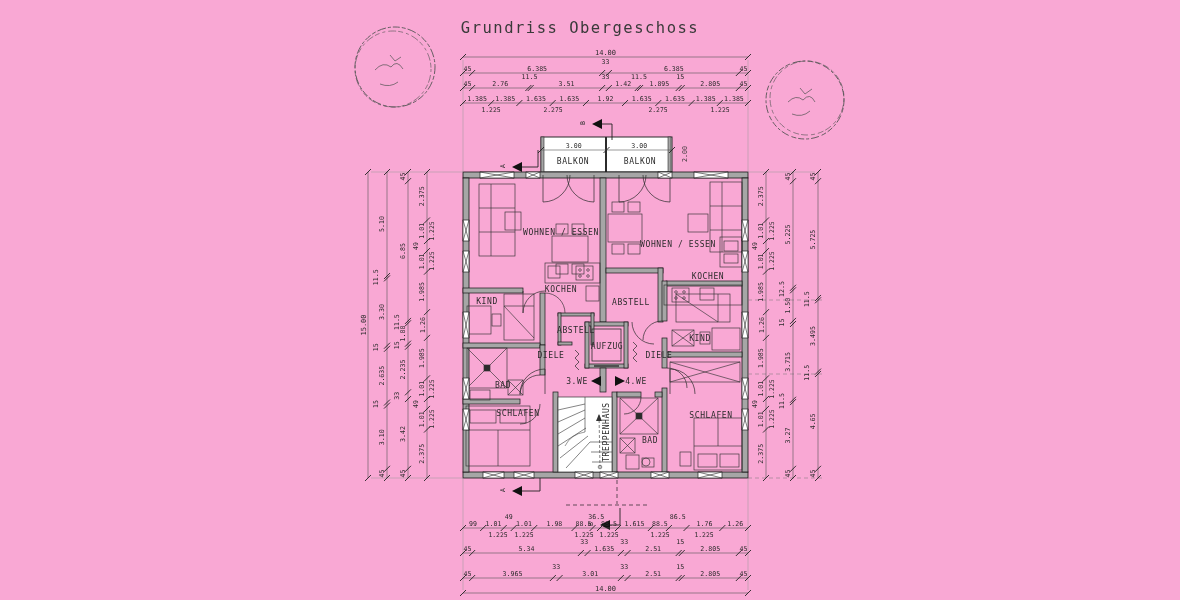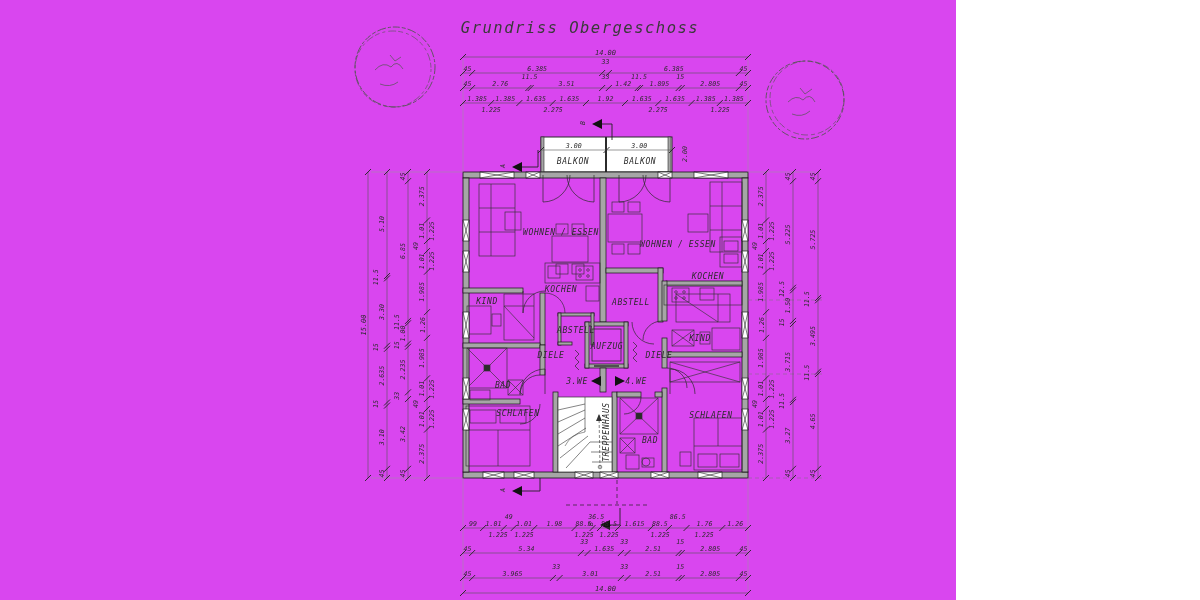--- a/index.html
+++ b/index.html
@@ -1,17 +1,17 @@
 <!DOCTYPE html>
 <html><head>
 <meta charset="utf-8">
 <style>
   html,body{margin:0;padding:0;background:#fff;}
-  #stage{position:relative;width:956px;height:600px;background:#d946ef;overflow:hidden;
-         font-family:"DejaVu Sans Mono","Liberation Mono",monospace;font-style:italic;}
+  #stage{position:relative;width:1180px;height:600px;background:#f9a8d4;overflow:hidden;
+         font-family:"DejaVu Sans Mono","Liberation Mono",monospace;}
   svg text{font-family:"DejaVu Sans Mono","Liberation Mono",monospace;fill:#2b2b2b;}
   .roomlbl{font-size:8px;letter-spacing:.6px;}
   .dimlbl{font-size:6.6px;fill:#333;}
   .title{font-size:15.5px;letter-spacing:1.5px;fill:#3a3a3a;}
 </style>
 </head>
 <body>
 
 <div id="stage">
 <svg id="plan" width="1200" height="600" viewBox="0 0 1200 600">

